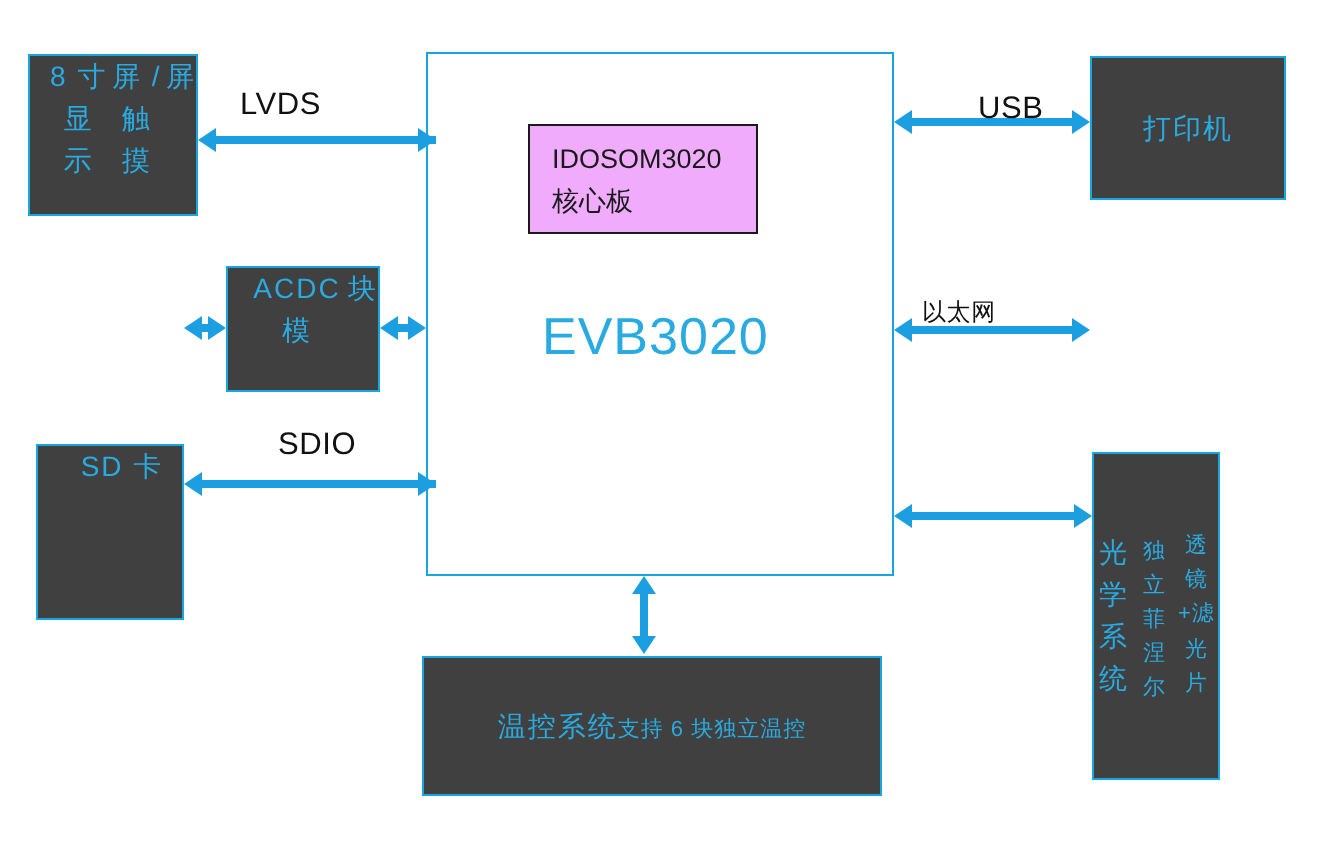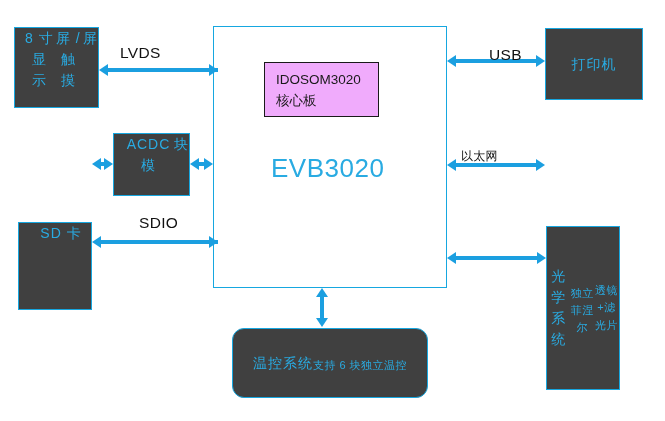--- a/index.html
+++ b/index.html
@@ -139,27 +139,27 @@
 
   <div class="box cn" style="left:18px; top:222px; width:74px; height:88px; align-items:flex-start; padding-left:12px;">
     <span>SD 卡</span>
   </div>
 
   <div class="box cn" style="left:545px; top:28px; width:98px; height:72px;">
     <span>打印机</span>
   </div>
 
 
-  <div class="box" style="left:546px; top:226px; width:74px; height:164px; justify-content:center;">
+  <div class="box" style="left:546px; top:226px; width:64px; height:164px; justify-content:center;">
     <span class="cn">光学系统</span>
     <span class="cn-sm" style="margin-top:5px;">独立 菲涅尔</span>
     <span class="cn-sm">透镜+滤光片</span>
   </div>
 
-  <div class="box" style="left:232px; top:328px; width:196px; height:70px;border-radius:12px;">
+  <div class="box" style="left:211px; top:328px; width:230px; height:70px;">
     <span class="cn">温控系统</span>
     <span class="cn-sm" style="margin-top:6px;">支持 6 块独立温控</span>
   </div>
 
   <div class="arrow-h" style="left:108px; top:68px; width:110px;"></div>
   <div class="head head-l" style="left:99px; top:64px;"></div>
   <div class="head head-r" style="left:209px; top:64px;"></div>
   <div class="label-txt" style="left:120px; top:44px;">LVDS</div>
 
   <div class="arrow-h" style="left:101px; top:162px; width:5px;"></div>

